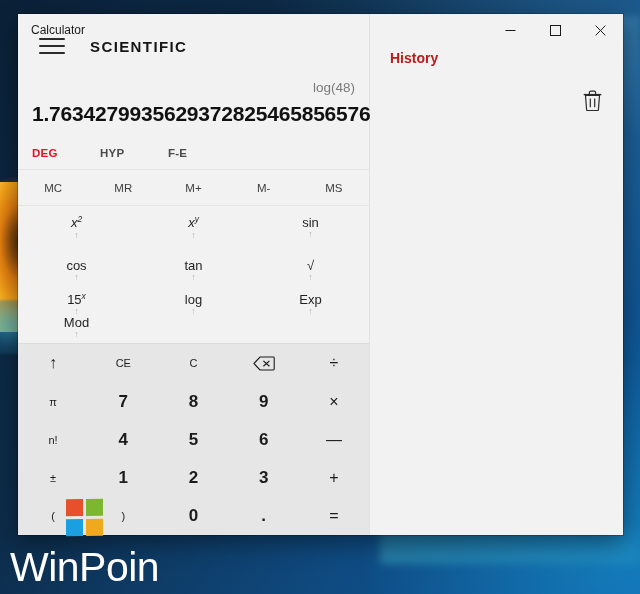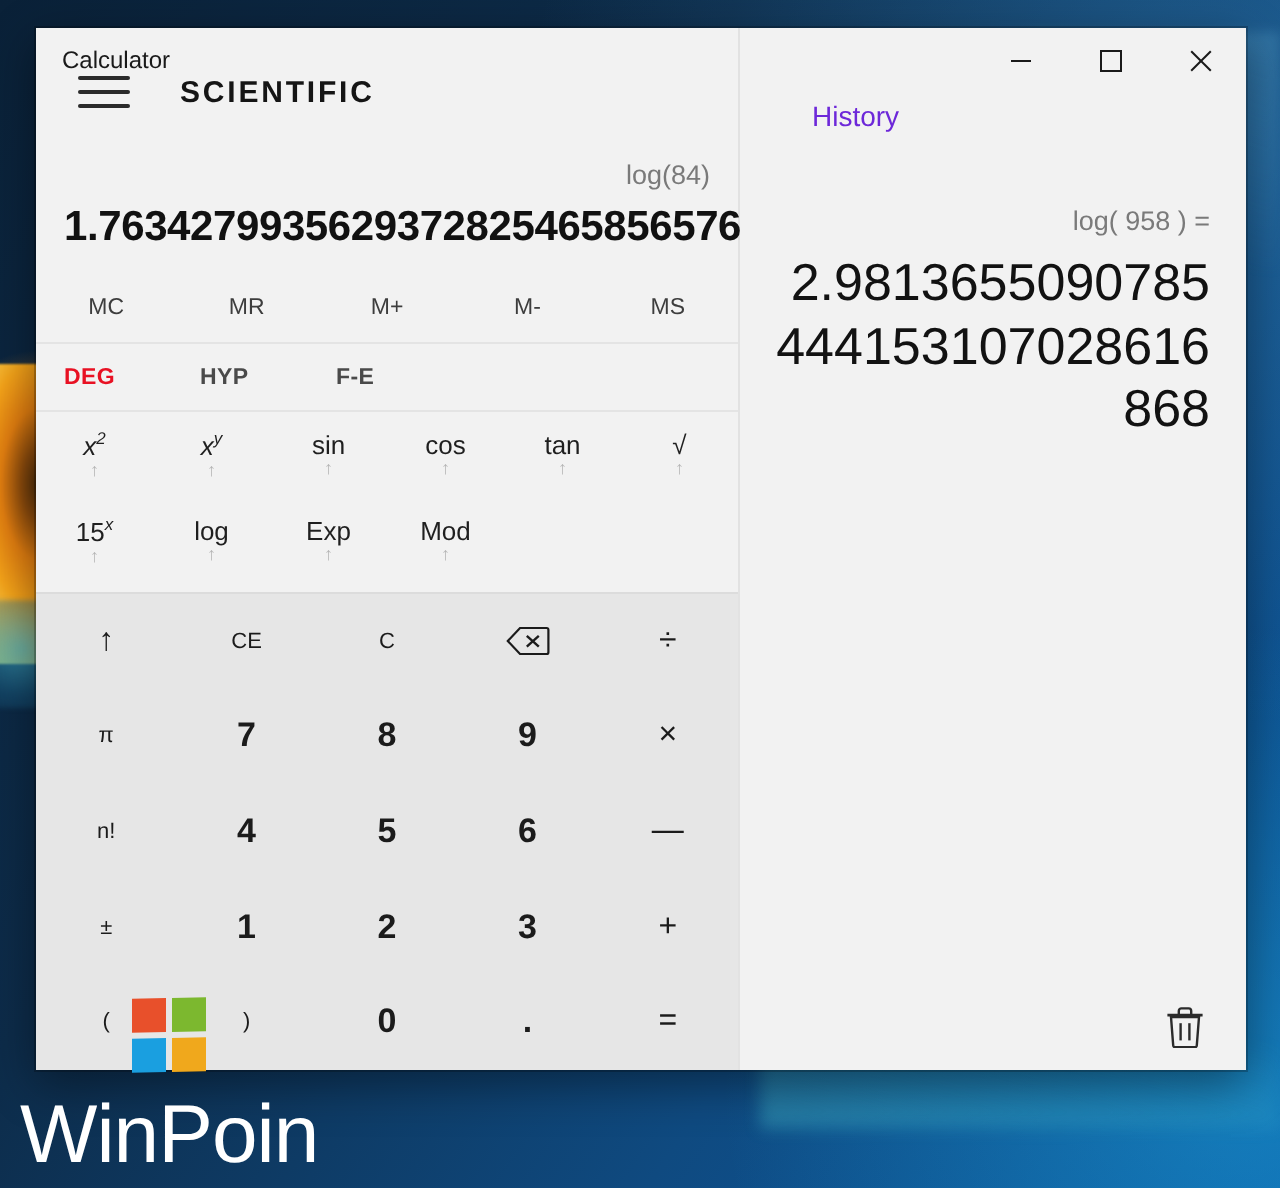--- a/index.html
+++ b/index.html
@@ -203,21 +203,21 @@
   .mem-btn {
     flex: 1;
     text-align: center;
     font-size: 11.5px;
     color: #3d3d3d;
   }
 
   
   #sci-grid {
     display: grid;
-    grid-template-columns: repeat(6, 1fr);
+    grid-template-columns: repeat(3, 1fr);
     grid-template-rows: 43px 43px;
     flex-shrink: 0;
     background: #f2f2f2;
     padding-bottom: 4px;
   }
   .sci-btn {
     display: flex;
     flex-direction: column;
     align-items: center;
     justify-content: center;
@@ -272,21 +272,21 @@
     align-items: flex-end;
     padding: 0 0 8px 12px;
     gap: 10px;
     flex-shrink: 0;
   }
   .tab {
     font-size: 14px;
     color: #6d6d6d;
     padding: 4px 8px;
   }
-  .tab.active { color: #6d28d9; font-weight: normal; margin-left: 16px; }
+  .tab.active { color: #b91c1c; font-weight: bold; }
 
   #history-body {
     flex: 1;
     padding: 25px 18px 0 14px;
     overflow: hidden;
   }
   #hist-expr {
     text-align: right;
     font-size: 13.5px;
     color: #7a7a7a;
@@ -353,36 +353,36 @@
     <div id="header-row">
       <div id="hamburger">
         <span></span>
           <span></span>
           <span></span>
       </div>
       <div id="mode-title">SCIENTIFIC</div>
     </div>
 
     <div id="display">
-      <div id="expression">log(84)</div>
+      <div id="expression">log(48)</div>
       <div id="main-result">1.7634279935629372825465856576937</div>
     </div>
+
+    <div id="mode-row">
+        <div class="mode-btn active" style="color: rgb(232, 17, 35);">DEG</div>
+        <div class="mode-btn">HYP</div>
+        <div class="mode-btn">F-E</div>
+      </div>
 
     <div id="memory-row">
         <div class="mem-btn">MC</div>
         <div class="mem-btn">MR</div>
         <div class="mem-btn">M+</div>
         <div class="mem-btn">M-</div>
         <div class="mem-btn">MS</div>
-      </div>
-
-    <div id="mode-row">
-        <div class="mode-btn active" style="color: rgb(232, 17, 35);">DEG</div>
-        <div class="mode-btn">HYP</div>
-        <div class="mode-btn">F-E</div>
       </div>
 
     <div id="sci-grid">
         <div class="sci-btn">
           <div class="sci-lbl"><span class="it">x</span><sup>2</sup></div>
           <div class="sci-arrow">↑</div>
         </div>
         <div class="sci-btn">
           <div class="sci-lbl"><span class="it">x</span><sup>y</sup></div>
           <div class="sci-arrow">↑</div>
@@ -455,26 +455,20 @@
         <div class="key op">=</div>
       </div>
   </div>
 
   <div id="right-pane">
 
     <div id="tabs-row">
         <div class="tab active">History</div>
       </div>
 
-    <div id="history-body">
-      <div>
-        <div id="hist-expr">log( 958 ) =</div>
-        <div id="hist-result">2.9813655090785444153107028616868</div>
-      </div>
-    </div>
 
     <div id="hist-footer">
       <div id="trash-btn">
         <svg width="19" height="21" viewBox="0 0 19 21">
           <path d="M2.5 5.5 h14 l-1.1 14.2 a1 1 0 0 1 -1 0.9 h-9.8 a1 1 0 0 1 -1 -0.9 Z" fill="none" stroke="#2b2b2b" stroke-width="1.2"></path>
           <line x1="0.7" y1="4.6" x2="18.3" y2="4.6" stroke="#2b2b2b" stroke-width="1.4"></line>
           <path d="M6.4 4.4 V2.5 a1.3 1.3 0 0 1 1.3 -1.3 h3.6 a1.3 1.3 0 0 1 1.3 1.3 V4.4" fill="none" stroke="#2b2b2b" stroke-width="1.2"></path>
           <line x1="7.3" y1="8.6" x2="7.3" y2="17.2" stroke="#2b2b2b" stroke-width="1.2"></line>
           <line x1="11.7" y1="8.6" x2="11.7" y2="17.2" stroke="#2b2b2b" stroke-width="1.2"></line>
         </svg>

